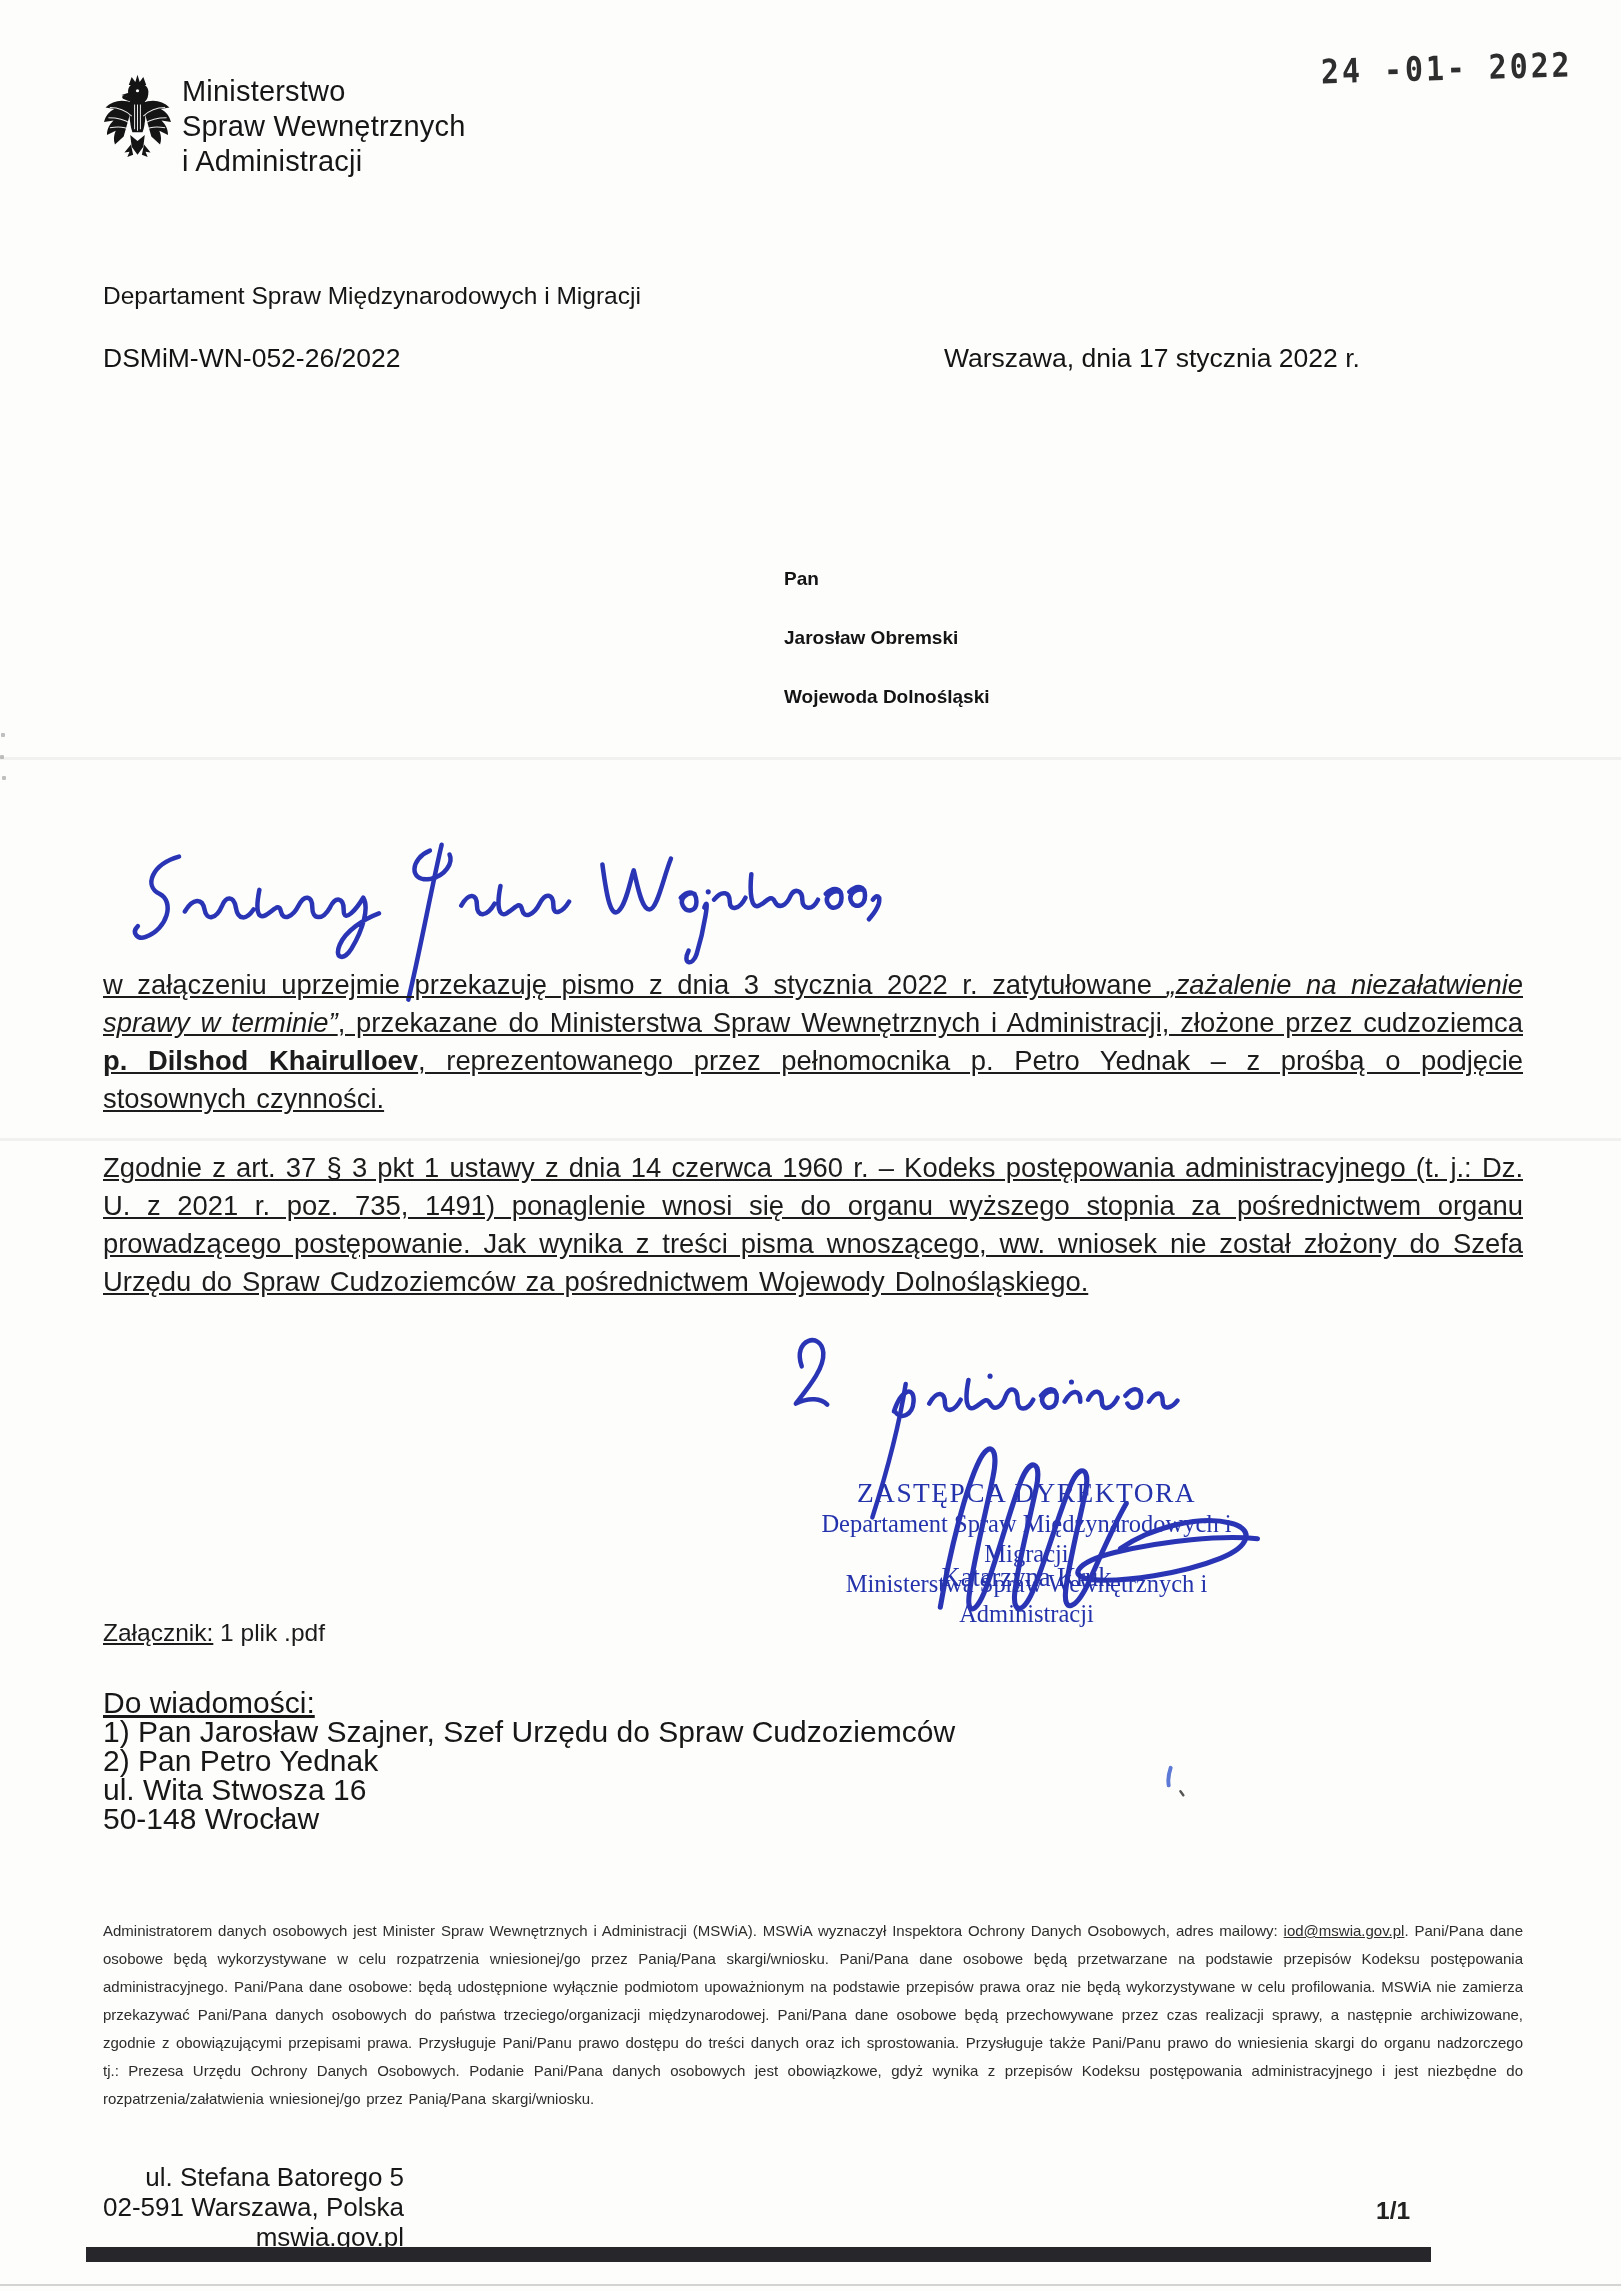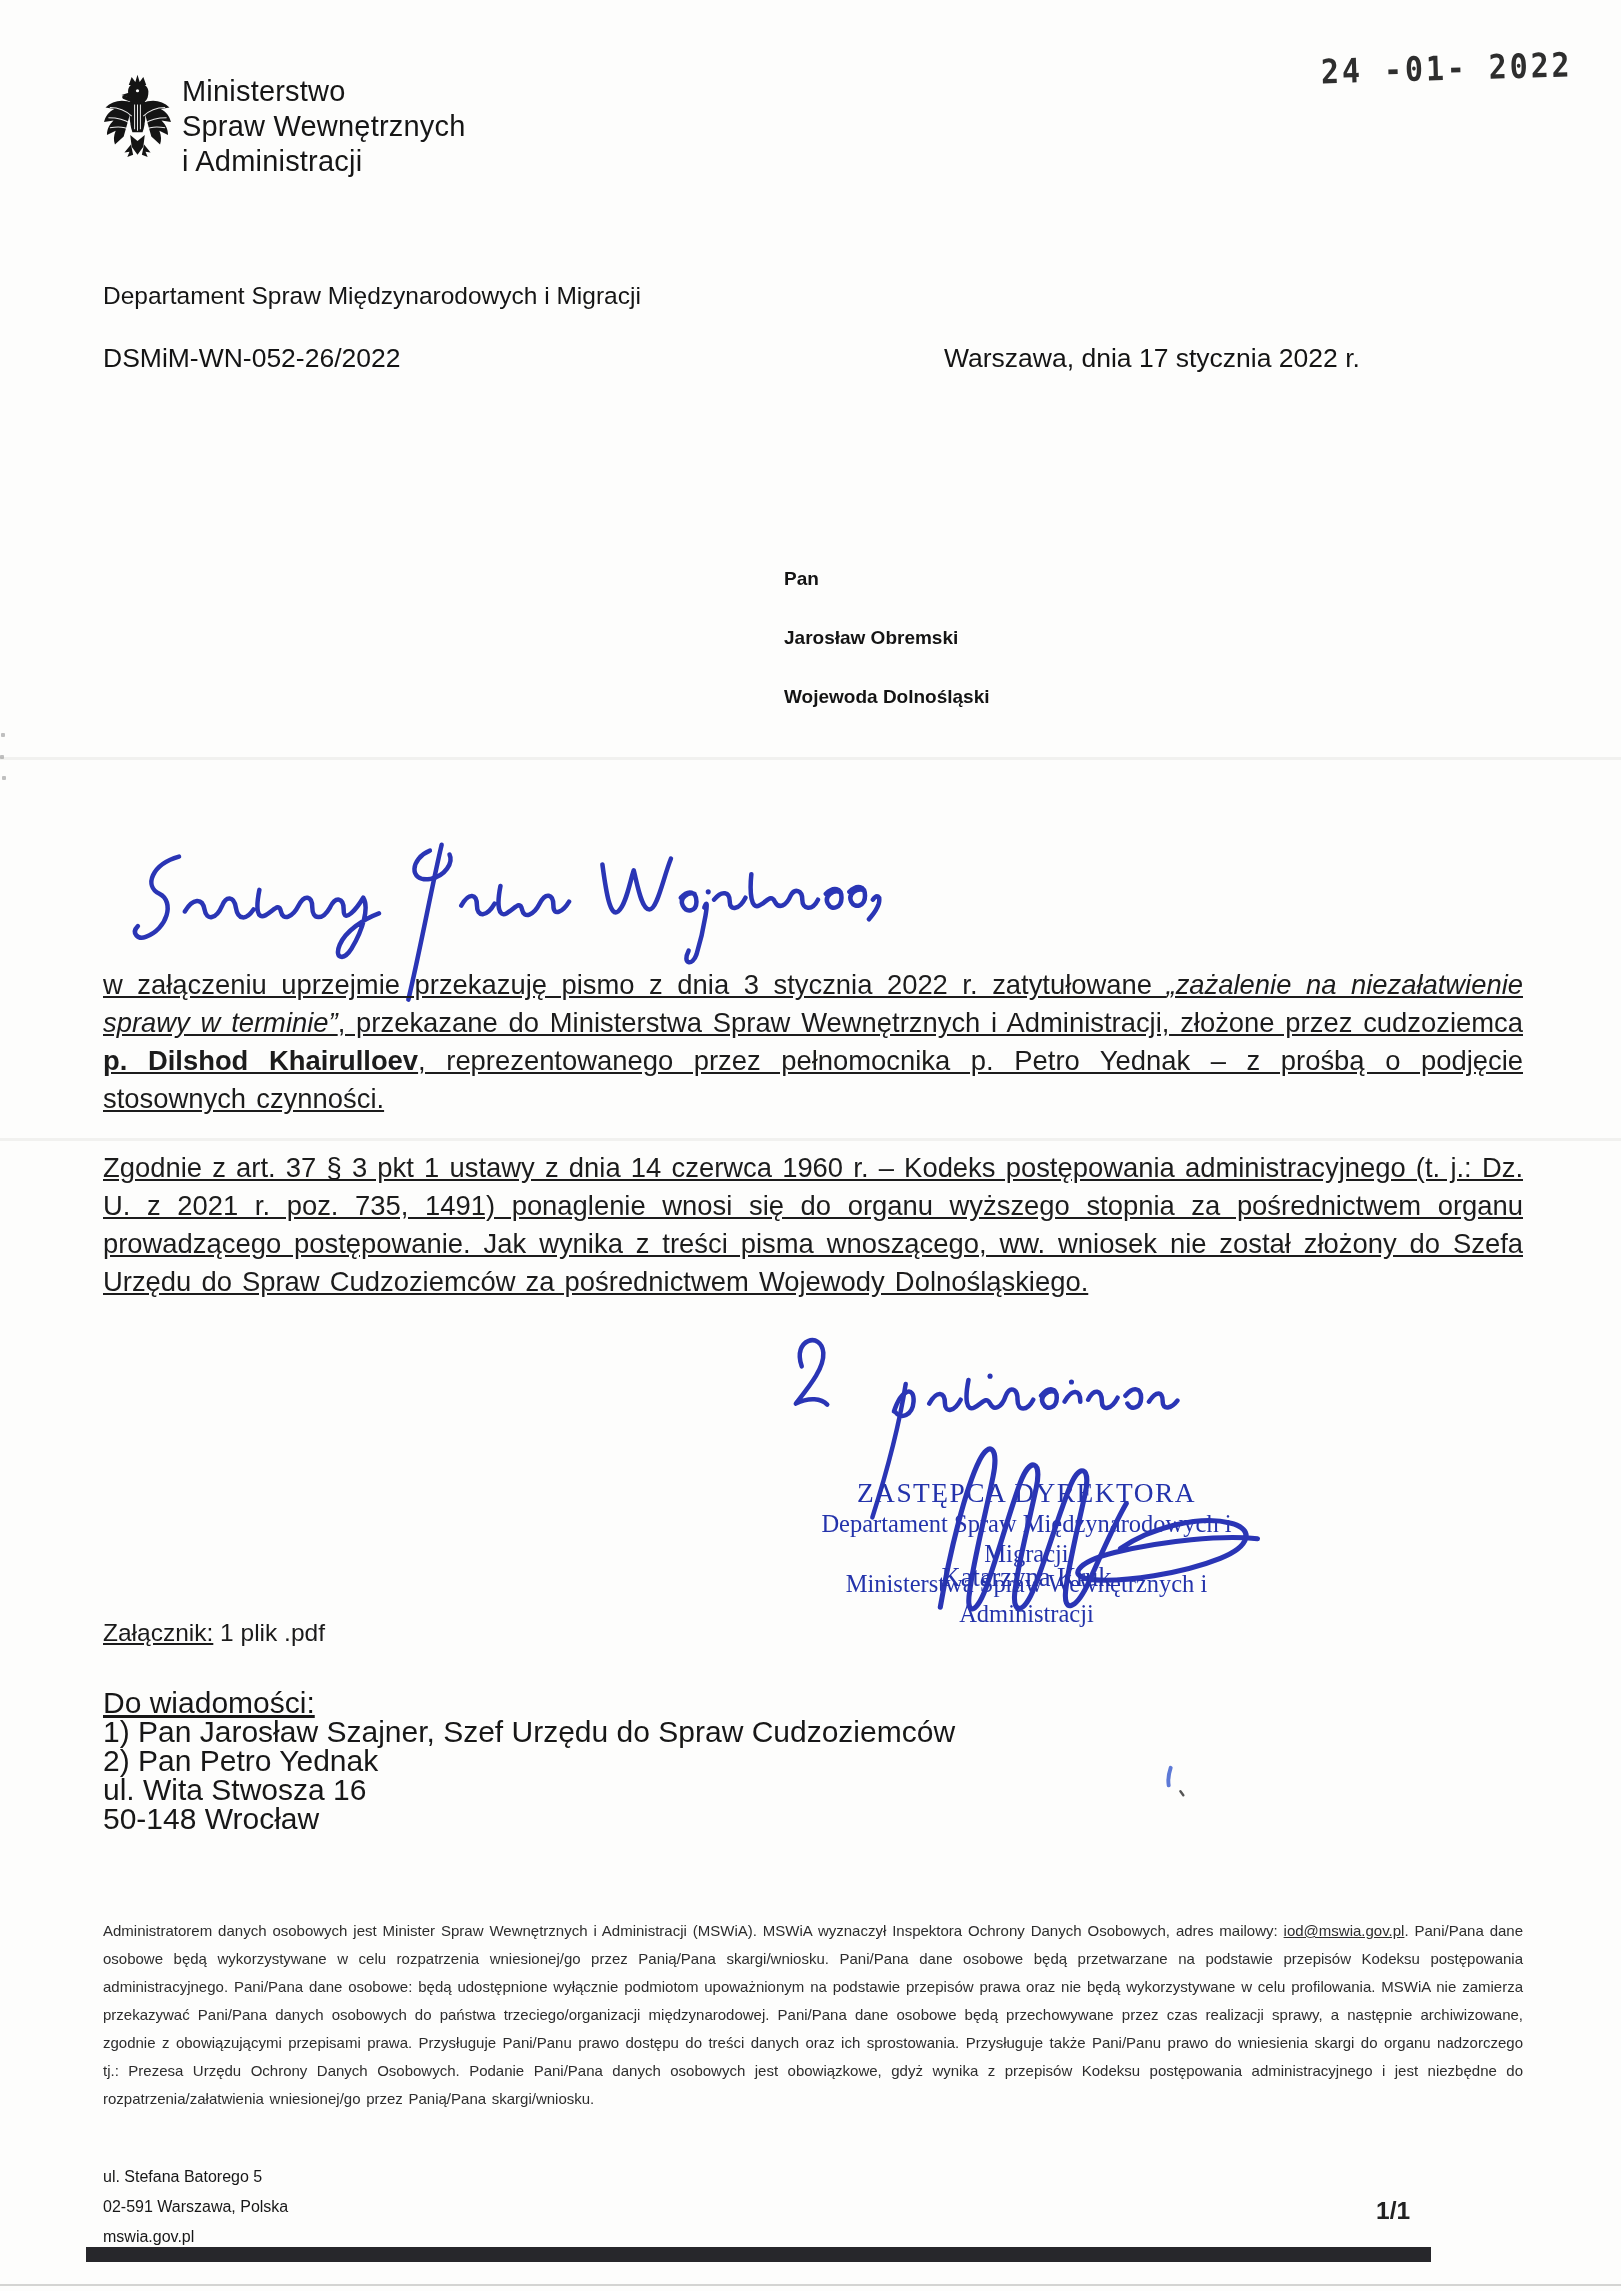--- a/index.html
+++ b/index.html
@@ -50,21 +50,21 @@
   .attach{left:103px;top:1619px;font-size:24.5px;}
   .attach .u{text-decoration:underline;}
   .dist{left:103px;top:1688px;font-size:30px;line-height:29px;color:#171717;}
   .dist .u{text-decoration:underline;}
   
   .privacy{
     left:103px;top:1917px;width:1420px;font-size:15px;line-height:28px;
     color:#2d2d2d;text-align:justify;text-align-last:left;word-spacing:1.5px;
   }
   
-  .addr{left:103px;top:2162px;font-size:16px;line-height:30px;color:#171717;}
+  .addr{left:103px;top:2162px;font-size:26px;line-height:30px;color:#171717;text-align:right;}
   .pagenum{left:1376px;top:2197px;font-size:24.5px;font-weight:700;color:#222;text-align:center;}
   .blackbar{left:86px;top:2247px;width:1345px;height:14.7px;background:#27272b;}
   .bottomline{left:0;top:2284px;width:1621px;height:2px;background:#b9b9b6;opacity:.6;}
   
   .fold{left:0;width:1621px;height:2.9px;background:#9a9a96;opacity:.12;}
   .ink-mark path{stroke:#5d79d6;stroke-width:4;fill:none;stroke-linecap:round;}
   .speck{width:3.9px;height:3.9px;background:#8d8d8d;opacity:.55;border-radius:1px;}
 </style>
 </head>
 <body>

